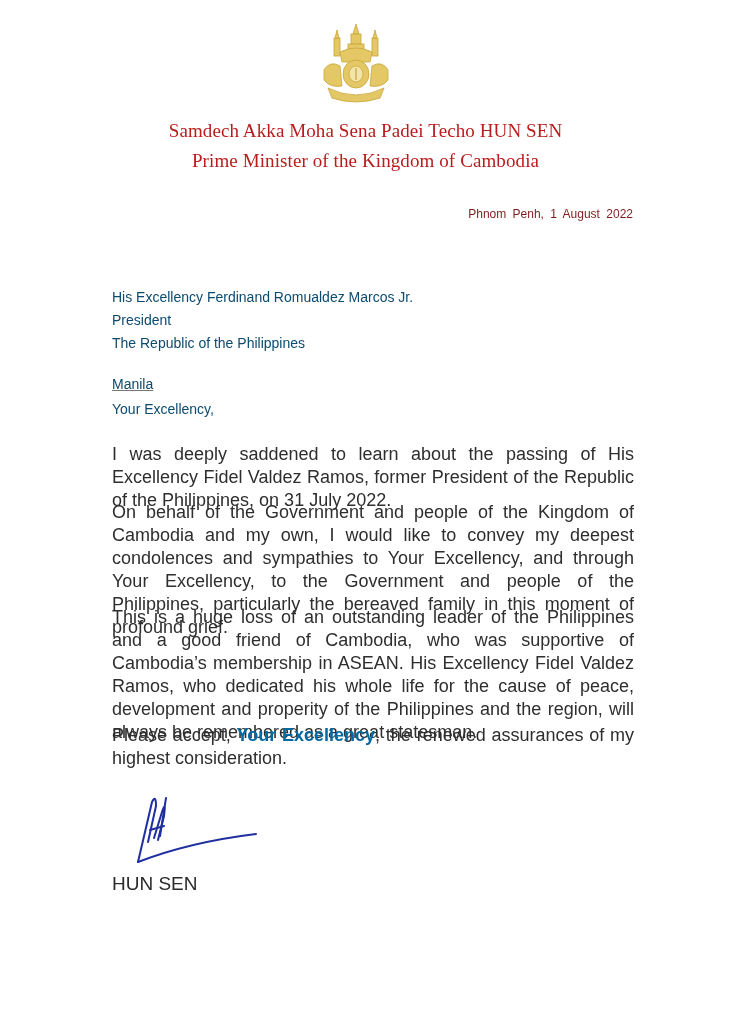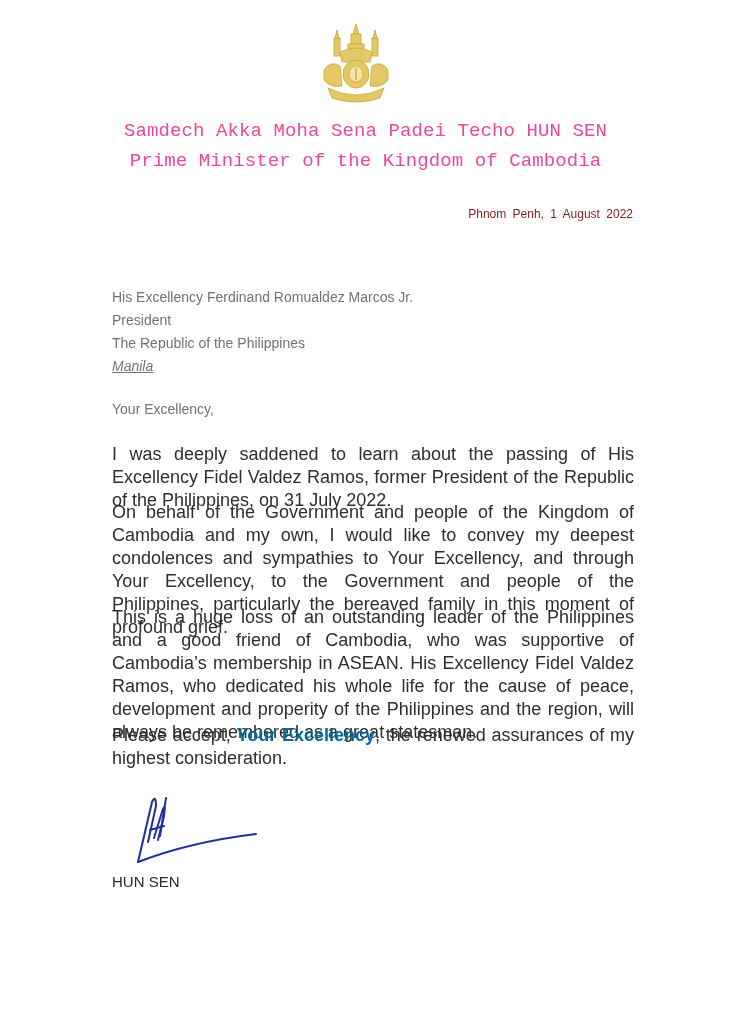--- a/index.html
+++ b/index.html
@@ -1,27 +1,27 @@
 <!DOCTYPE html>
 <html><head>
 <meta charset="utf-8">
 <style>
   html, body { margin:0; padding:0; background:#ffffff; }
   body { width:731px; height:1024px; position:relative; overflow:hidden; font-family:"Liberation Sans", sans-serif; color:#2a2a2a; }
   .emblem { position:absolute; left:318px; top:22px; width:76px; height:84px; }
-  .hdr { position:absolute; left:0; width:731px; text-align:center; font-family:Liberation Mono, monospace; color:#ec4899; font-size:19px; letter-spacing:0.1px; }
+  .hdr { position:absolute; left:0; width:731px; text-align:center; font-family:Liberation Serif, serif; color:#b91c1c; font-size:19px; letter-spacing:0.1px; }
   .hdr1 { top:120px; }
   .hdr2 { top:150px; }
   .date { position:absolute; right:98px; top:207px; font-size:12px; color:#7f1d1d; word-spacing:3px; }
-  .addr { position:absolute; left:112px; font-size:14px; color:#737373; }
+  .addr { position:absolute; left:112px; font-size:14px; color:#0c4a6e; }
   .manila { text-decoration:underline; text-decoration-color:#777; }
   .para { position:absolute; left:112px; width:522px; font-size:18px; line-height:23px; text-align:justify; color:#2e2e2e; }
   .strong { font-weight:bold; color:#0369a1; }
   .sig { position:absolute; left:130px; top:790px; width:140px; height:80px; }
-  .signame { position:absolute; left:112px; top:873px; font-size:15px; color:#2b2b2b; }
+  .signame { position:absolute; left:112px; top:873px; font-size:19px; color:#2b2b2b; }
 </style>
 </head>
 <body>
 
 <svg class="emblem" viewBox="0 0 76 84">
   <g fill="#e3c865" stroke="#c9a63a" stroke-width="0.8">
     <polygon points="38,2 41,12 35,12"></polygon>
     <rect x="33" y="12" width="10" height="10"></rect>
     <rect x="30" y="22" width="16" height="8"></rect>
     <rect x="16" y="16" width="6" height="18"></rect>
@@ -39,21 +39,21 @@
 </svg>
 
 <div class="hdr hdr1">Samdech Akka Moha Sena Padei Techo HUN SEN</div>
 <div class="hdr hdr2">Prime Minister of the Kingdom of Cambodia</div>
 
 <div class="date">Phnom Penh, 1 August 2022</div>
 
 <div class="addr" style="top:289px;">His Excellency Ferdinand Romualdez Marcos Jr.</div>
 <div class="addr" style="top:312px;">President</div>
 <div class="addr" style="top:335px;">The Republic of the Philippines</div>
-<div class="addr manila" style="top:358px;font-style:italic;">Manila</div>
+<div class="addr manila" style="top:376px;">Manila</div>
 
 <div class="addr" style="top:401px;">Your Excellency,</div>
 
 <div class="para" style="top:443px;">I was deeply saddened to learn about the passing of His Excellency Fidel Valdez Ramos, former President of the Republic of the Philippines, on 31 July 2022.</div>
 <div class="para" style="top:501px;">On behalf of the Government and people of the Kingdom of Cambodia and my own, I would like to convey my deepest condolences and sympathies to Your Excellency, and through Your Excellency, to the Government and people of the Philippines, particularly the bereaved family in this moment of profound grief.</div>
 <div class="para" style="top:606px;">This is a huge loss of an outstanding leader of the Philippines and a good friend of Cambodia, who was supportive of Cambodia’s membership in ASEAN. His Excellency Fidel Valdez Ramos, who dedicated his whole life for the cause of peace, development and properity of the Philippines and the region, will always be remembered as a great statesman.</div>
 <div class="para" style="top:724px;"><span>Please accept, </span><span class="strong">Your Excellency</span><span>, the renewed assurances of my highest consideration.</span></div>
 
 <svg class="sig" viewBox="0 0 140 80">
   <g fill="none" stroke="#1f2fa0" stroke-width="2" stroke-linecap="round" stroke-linejoin="round">

